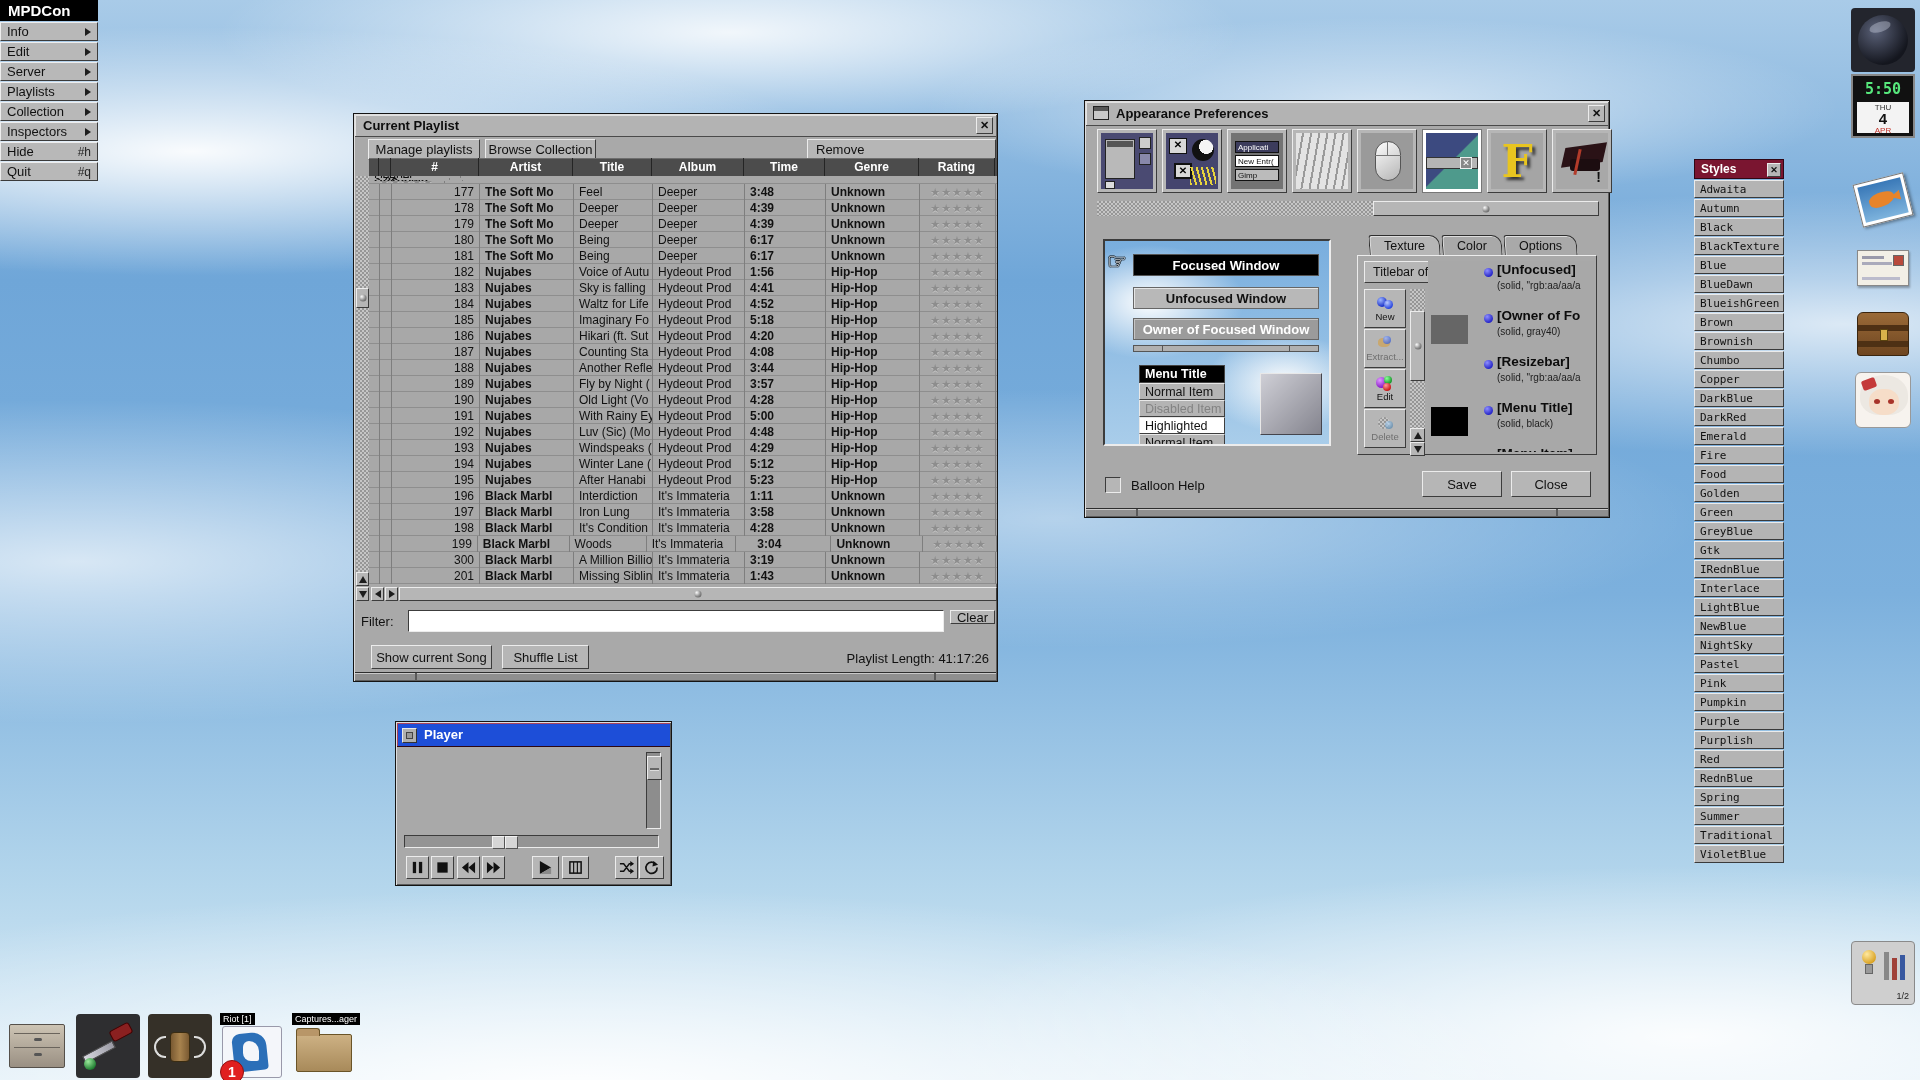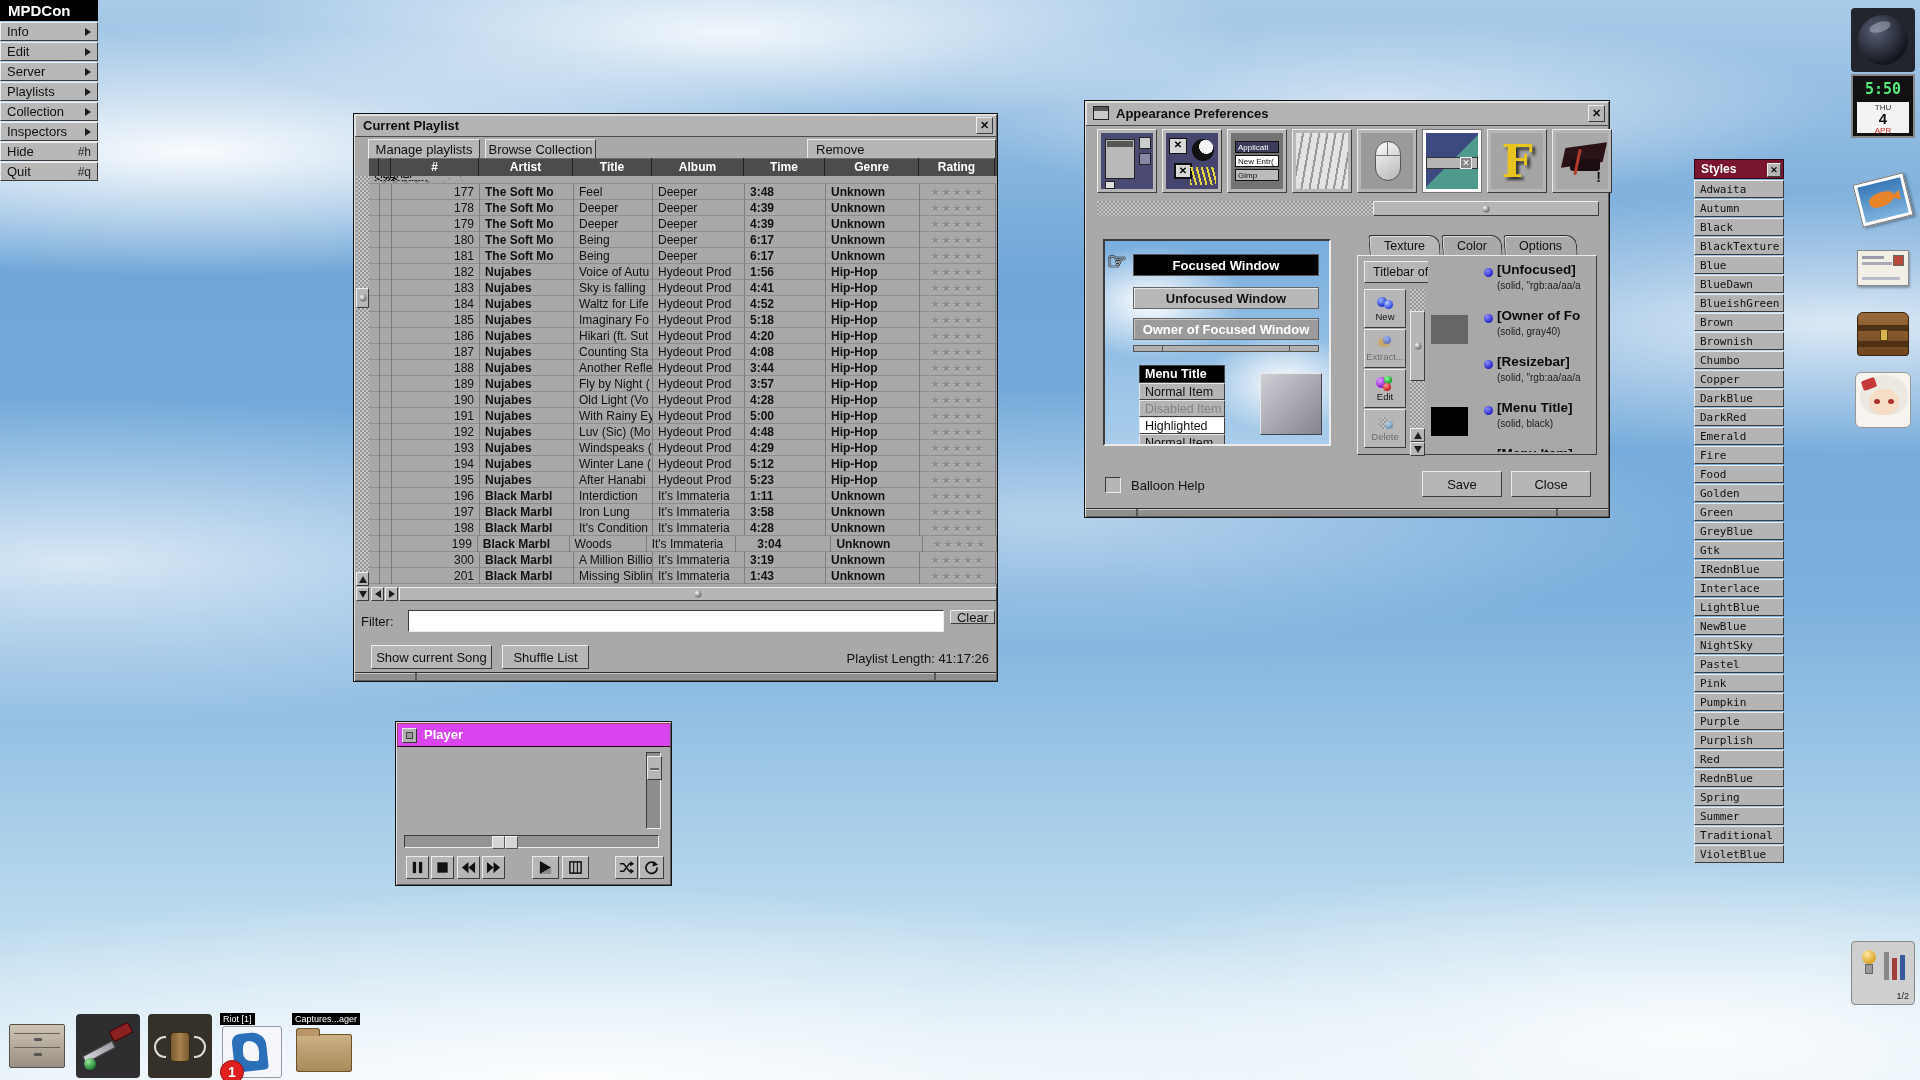--- a/index.html
+++ b/index.html
@@ -129,21 +129,21 @@
   #stwin{left:1694px;top:159px;width:90px;position:absolute}
   #st-title{height:20px;background:#7a1530;border:1px solid #300614;color:#fff;font-weight:bold;
      font-size:12px;display:flex;align-items:center;padding-left:6px;position:relative}
   #st-close{position:absolute;right:2px;top:3px;width:14px;height:14px;font-size:9px;color:#111}
   .style-item{height:18px;margin-top:1px;background:#b4b4b4;border:1px solid;
      border-color:#ebebeb #3a3a3a #3a3a3a #ebebeb;display:flex;align-items:center;padding-left:5px;
      font-family:"DejaVu Sans Mono",monospace;font-size:11px;color:#111}
 
   
   #pywin{left:395px;top:721px;width:277px;height:165px}
-  #py-title{position:absolute;left:1px;right:1px;top:1px;height:24px;background:#d946ef;
+  #py-title{position:absolute;left:1px;right:1px;top:1px;height:24px;background:#1d4ed8;
      border-bottom:1px solid #2c0712;display:flex;align-items:center;color:#fff;font-weight:bold;
      font-size:13px;box-shadow:inset 1px 1px 0 #a8445e}
   #py-mini{position:absolute;left:5px;top:5px;width:15px;height:15px;background:#b0b0b0;
      border:1px solid;border-color:#e8e8e8 #333 #333 #e8e8e8}
   #py-mini::after{content:"";position:absolute;left:3px;top:3px;right:3px;bottom:3px;
      border:1px solid #444;background:#999}
   #py-display{position:absolute;left:7px;top:30px;width:239px;height:77px;background:#cacaca;
      border:1px solid;border-color:#3c3c3c #ececec #ececec #3c3c3c;overflow:hidden}
   #py-status{position:absolute;left:4px;right:3px;top:3px;display:flex;justify-content:space-between;
      font-size:11px;color:#111}

